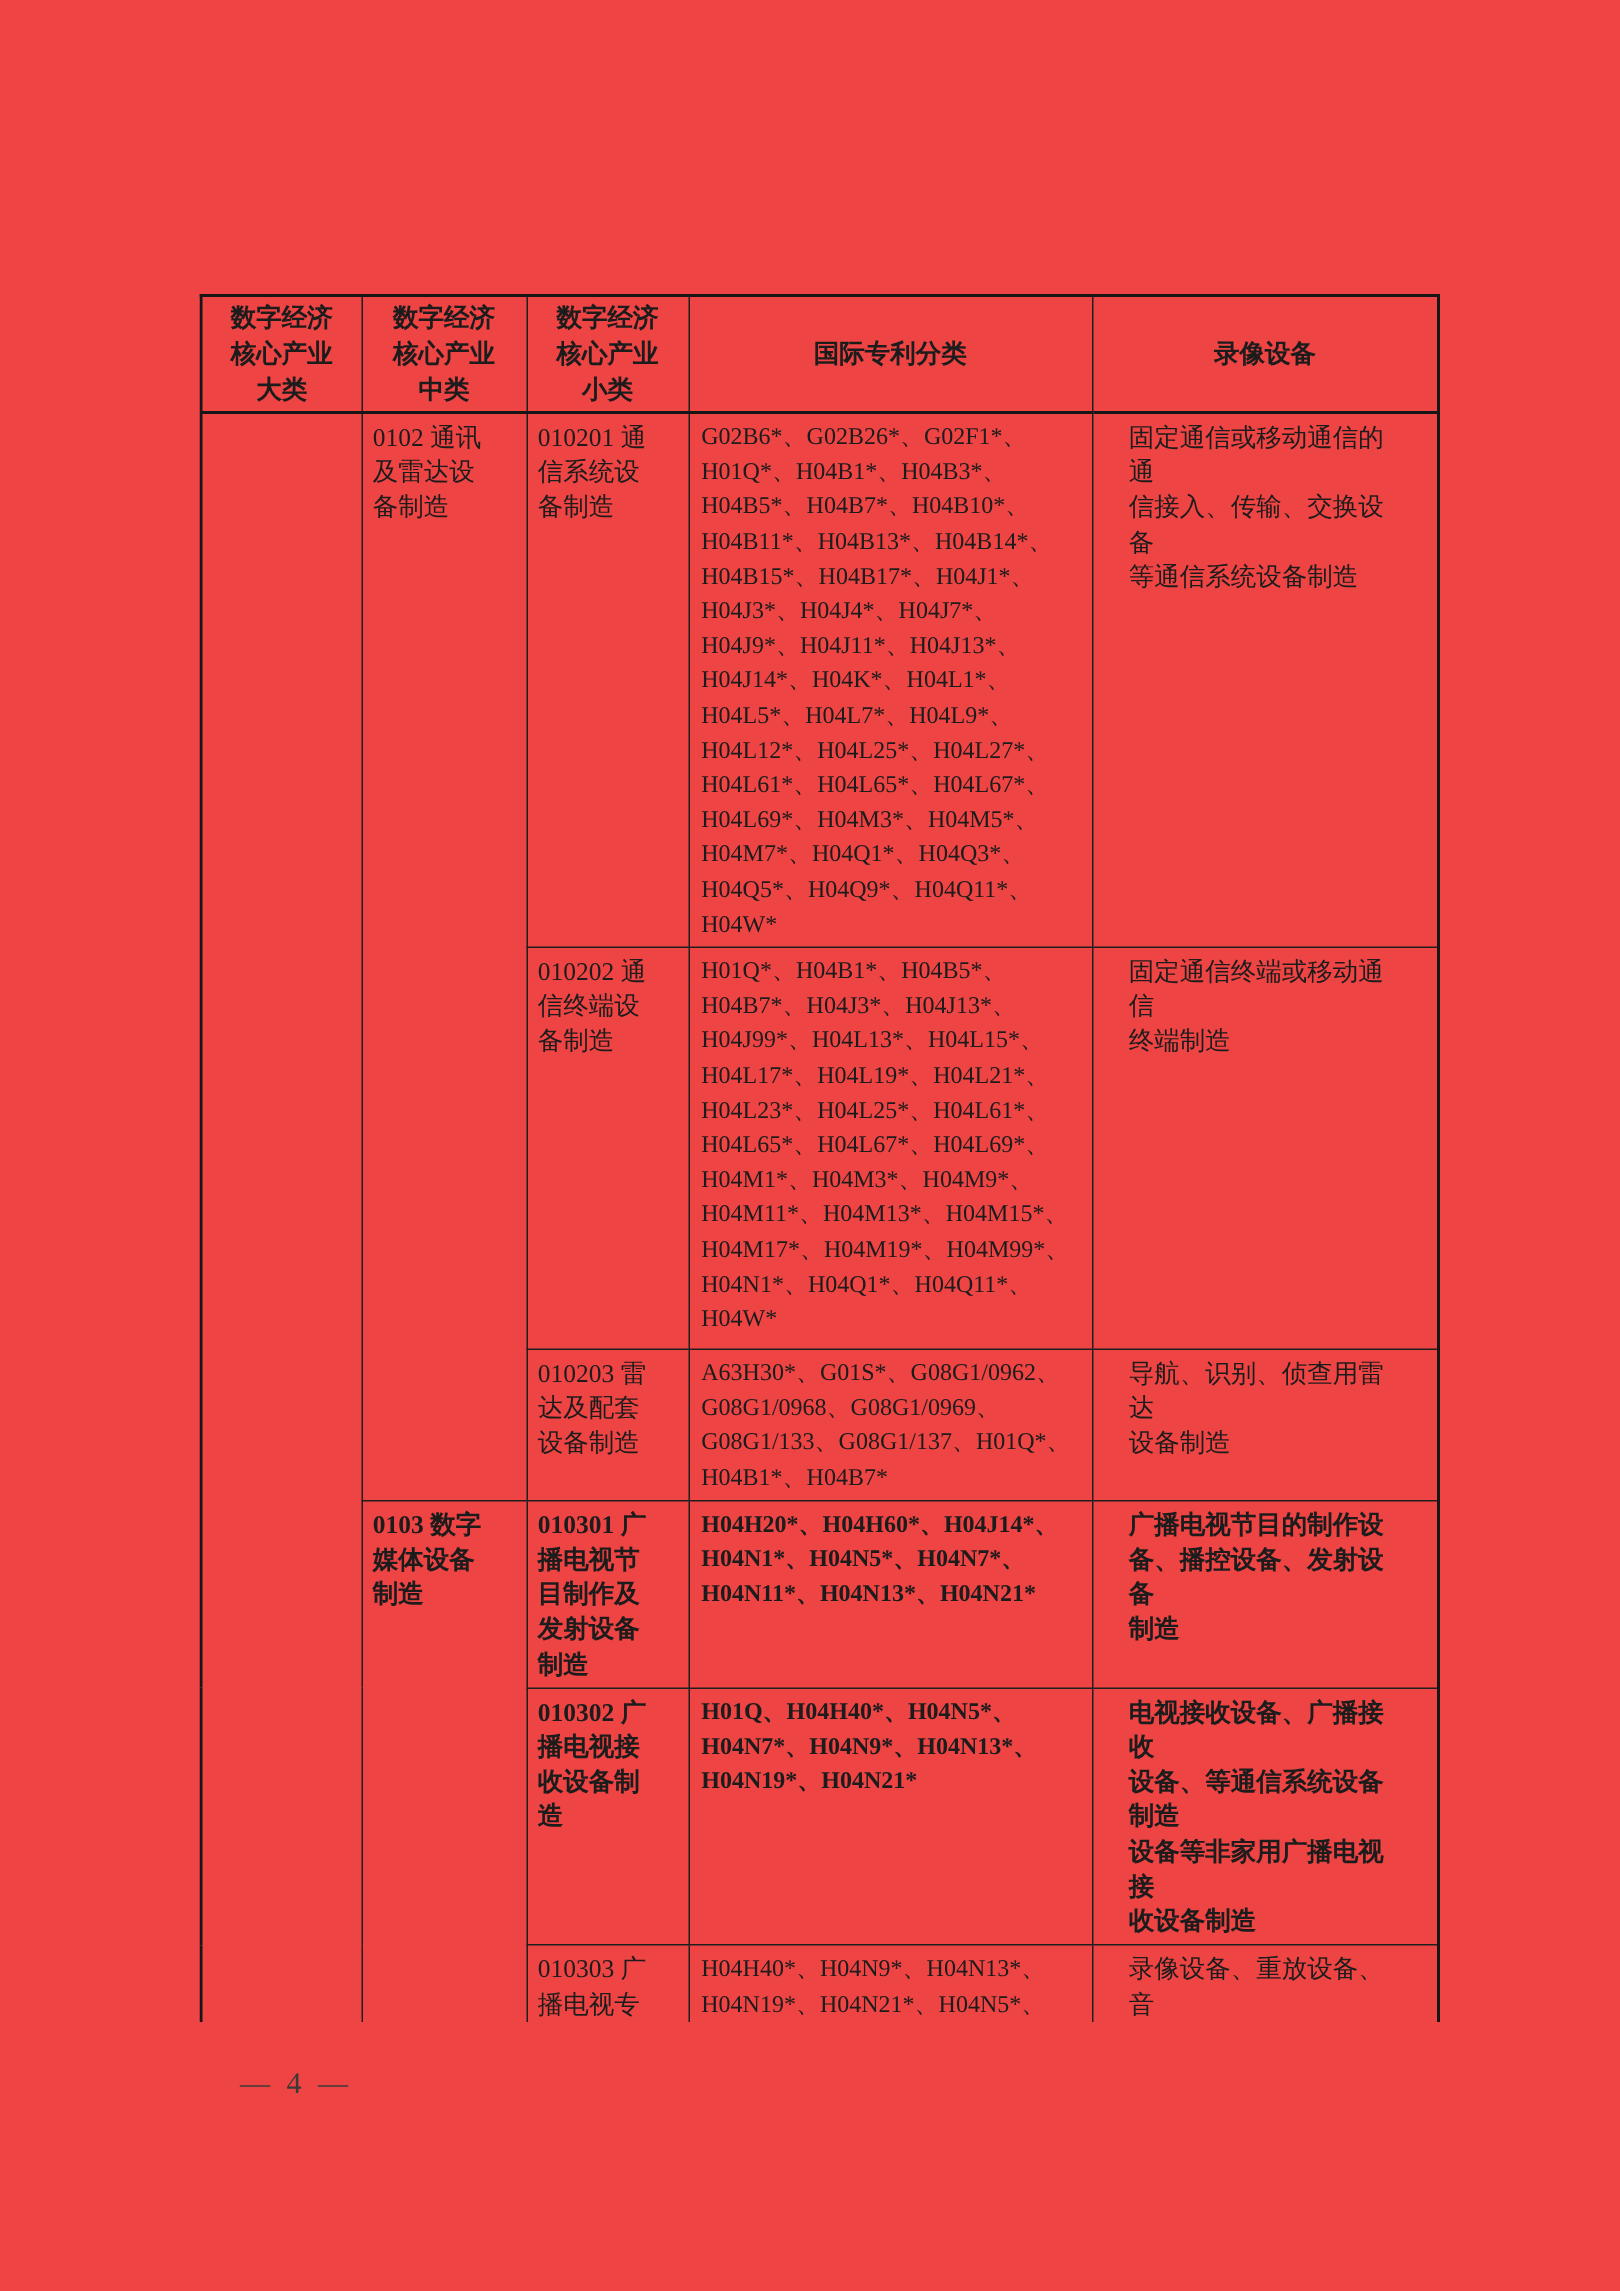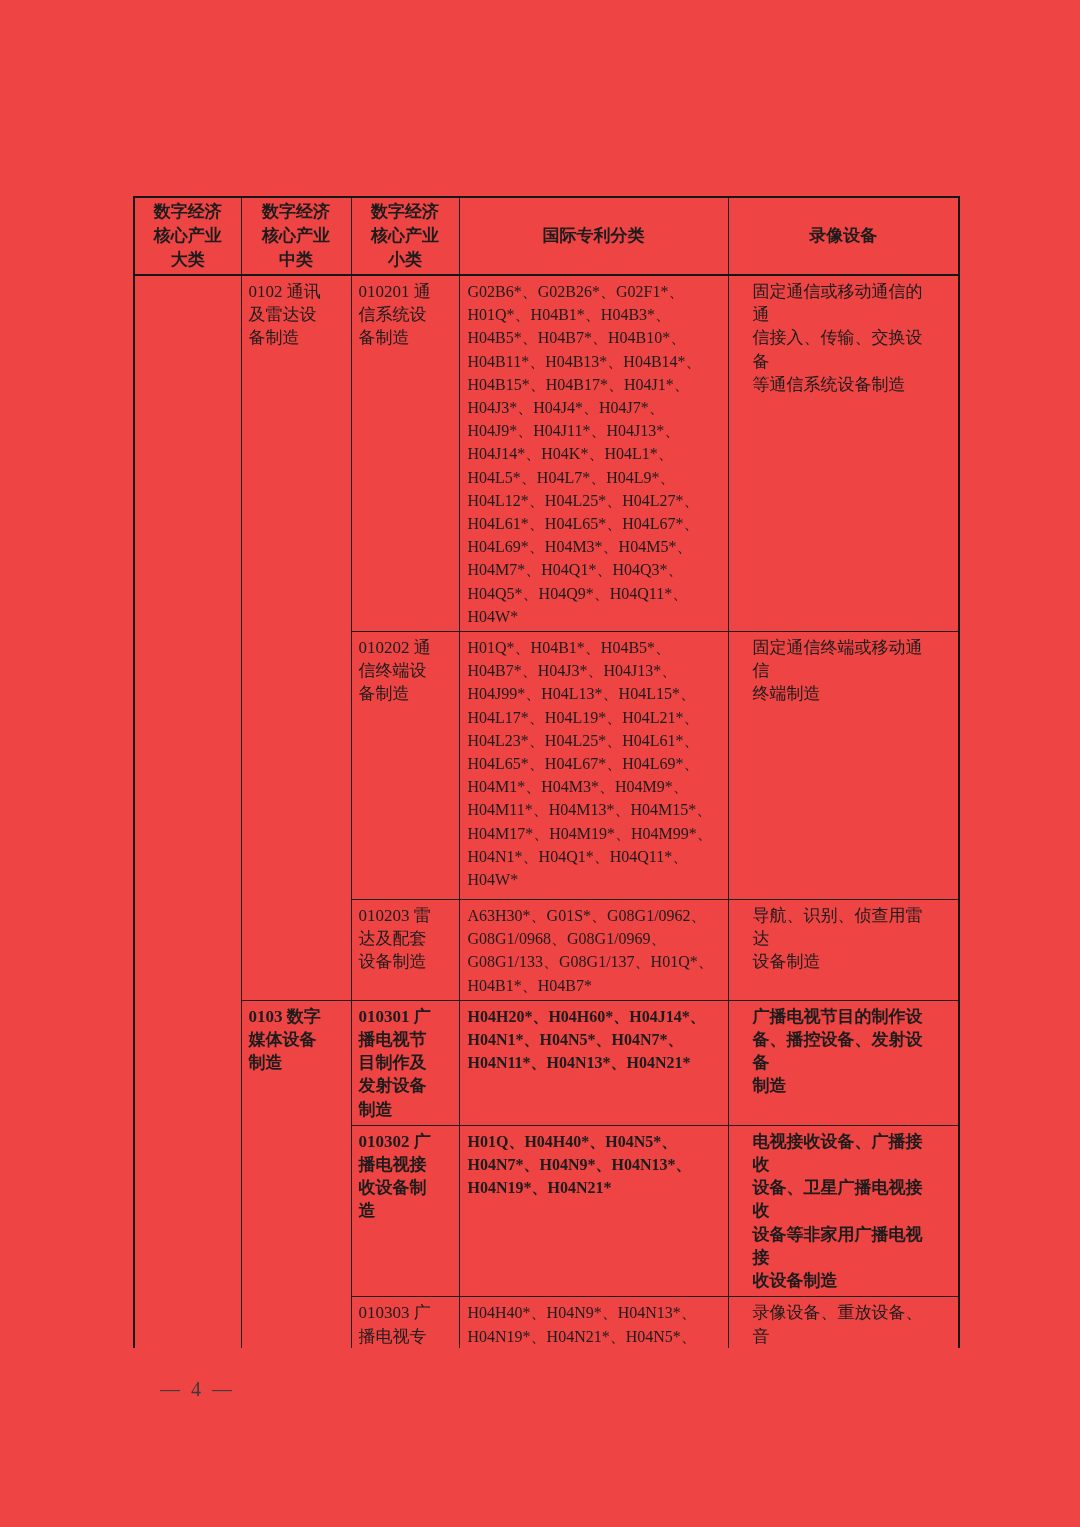--- a/index.html
+++ b/index.html
@@ -201,21 +201,21 @@
         </tr>
         <tr class="r5">
           <td class="cell-minor">010302 广
 播电视接
 收设备制
 造</td>
           <td class="cell-ipc">H01Q、H04H40*、H04N5*、
 H04N7*、H04N9*、H04N13*、
 H04N19*、H04N21*</td>
           <td class="cell-kw">电视接收设备、广播接收
-设备、卫星广播电视接收
+设备、等通信系统设备制造
 设备等非家用广播电视接
 收设备制造</td>
         </tr>
         <tr class="r6">
           <td class="cell-minor">010303 广
 播电视专
 用配件制
 造</td>
           <td class="cell-ipc">H04H40*、H04N9*、H04N13*、
 H04N19*、H04N21*、H04N5*、

